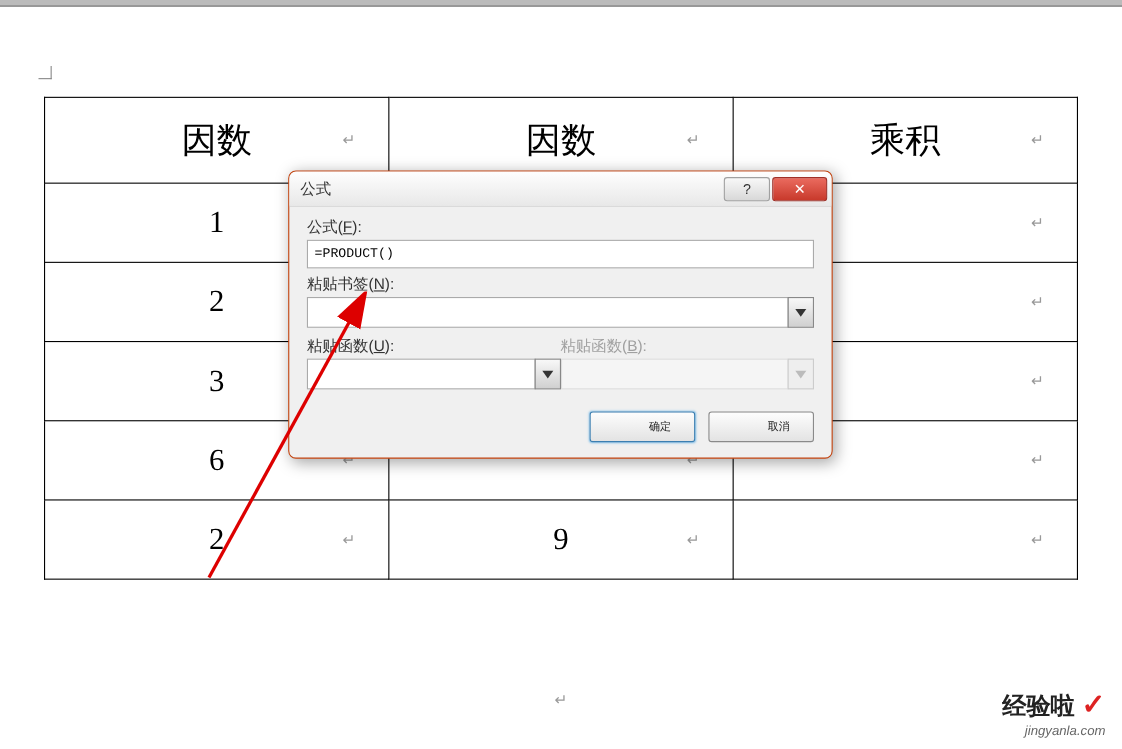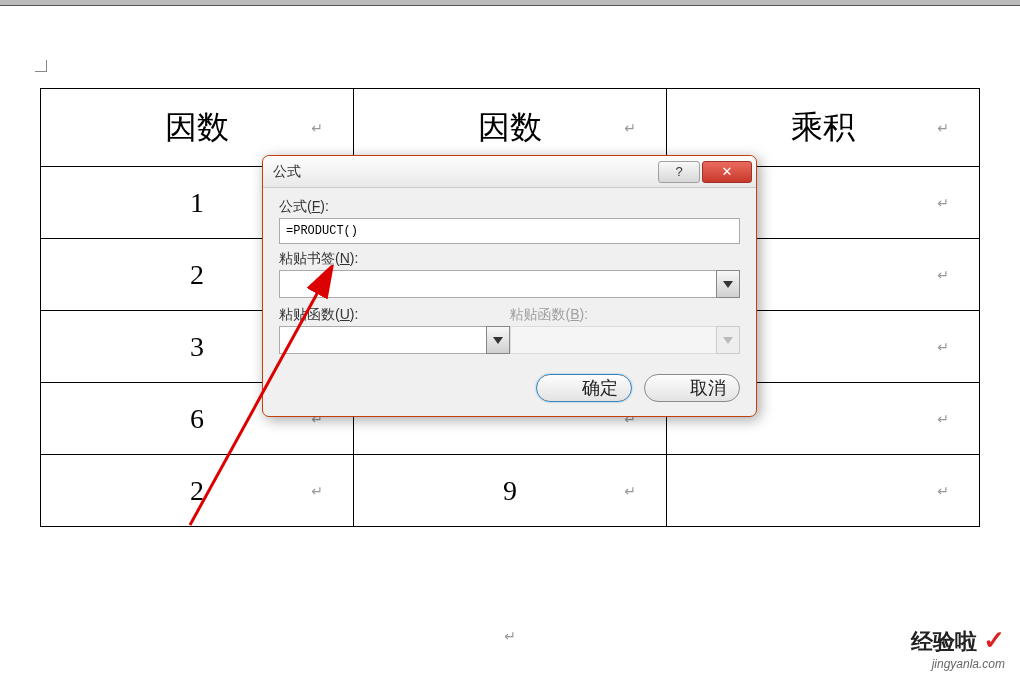--- a/index.html
+++ b/index.html
@@ -202,22 +202,22 @@
       display: flex;
       justify-content: flex-end;
       gap: 12px;
       padding: 0 16px 14px 16px;
     }
     .dlg-btn {
       width: 96px;
       height: 28px;
       border: 1px solid #8a8a8a;
       background: linear-gradient(to bottom, #fdfdfd, #e3e3e3);
-      border-radius: 14px;
-      font-size: 18px;
+      border-radius: 3px;
+      font-size: 10px;
       color: #222;
       display: flex;
       align-items: center;
       justify-content: center;
       padding-left: 32px;
     }
     .dlg-btn.primary {
       border: 1.5px solid #3c7fb1;
       box-shadow: 0 0 2px #6fb7e8;
     }

